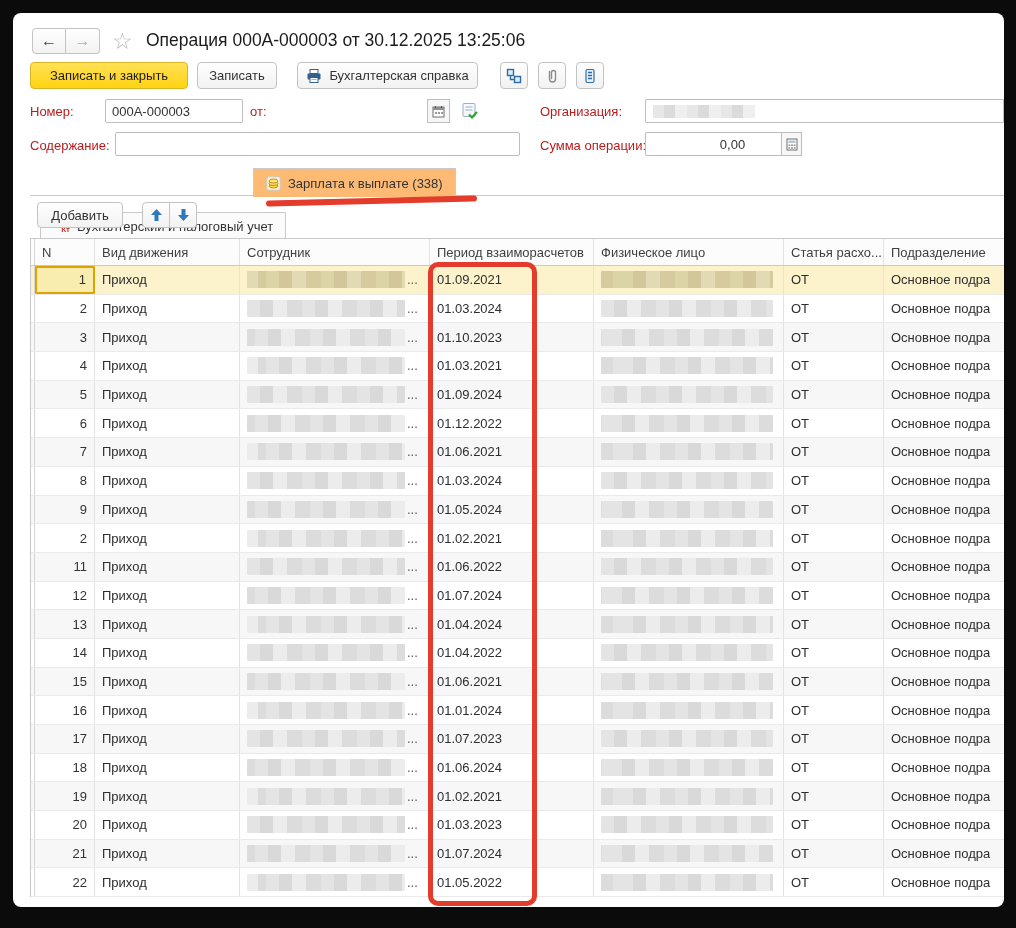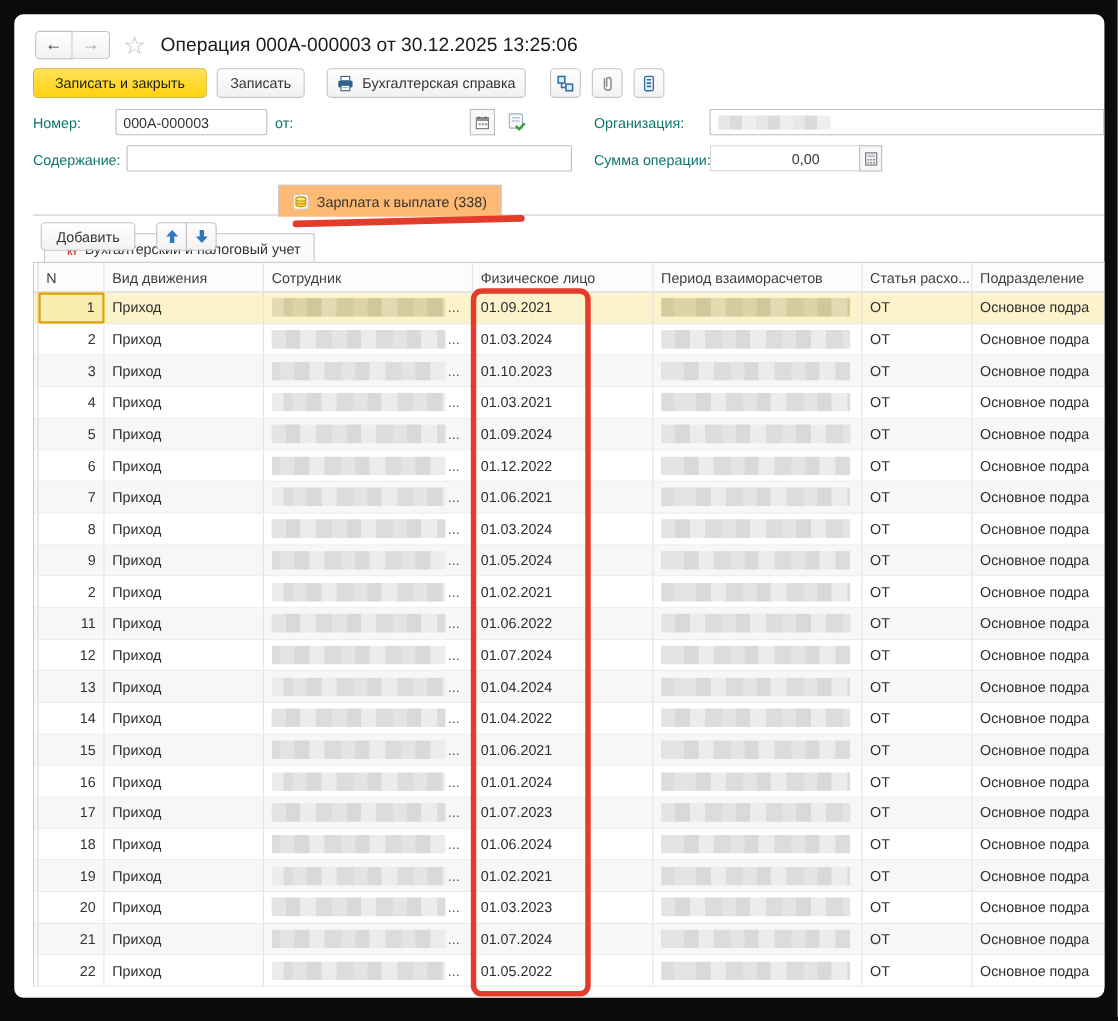--- a/index.html
+++ b/index.html
@@ -17,21 +17,21 @@
                 font-weight:normal; color:#1d1d1d; }
   .navbtn { width:34px; height:26px; font-size:16px; }
   .navbtn.fwd { color:#a9a9a9; border-left:none; border-radius:0 4px 4px 0; }
   .navbtn.back { color:#3c3c3c; border-radius:4px 0 0 4px; }
 
   
   .star { font-size:23px; color:#b9b9b9; line-height:26px; }
   .title { font-size:17.5px; color:#1b1b1b; white-space:nowrap; }
 
   
-  .lbl { position:absolute; font-size:13px; color:#0f766e; white-space:nowrap; }
+  .lbl { position:absolute; font-size:13px; color:#b91c1c; white-space:nowrap; }
   .inp { position:absolute; border:1px solid #bdbdbd; border-radius:2px; background:#fff;
          font-size:13px; color:#333; display:flex; align-items:center; padding:0 6px; }
   .inp.right { justify-content:center;padding-left:44px; }
   .seg { position:absolute; border:1px solid #bdbdbd; background:#f7f7f7;
          display:flex; align-items:center; justify-content:center; }
 
   
   .tabline { position:absolute; left:17px; right:0; top:182px; height:1px; background:#c9c9c9; }
   .tab { position:absolute; top:155px; display:flex; align-items:center; gap:7px;
          font-size:13px; color:#333; border:1px solid #c9c9c9; padding:0 12px;
@@ -209,22 +209,22 @@
       <path d="M6.5 13 L1 7 L4.5 7 L4.5 1 L8.5 1 L8.5 7 L12 7 Z" fill="#2e79bd"></path>
     </svg>
   </div>
 
   <div class="grid-table">
     <div class="trow thead">
       <div class="cell"></div>
       <div class="cell">N</div>
       <div class="cell">Вид движения</div>
       <div class="cell">Сотрудник</div>
+      <div class="cell">Период взаиморасчетов</div>
       <div class="cell">Физическое лицо</div>
-      <div class="cell">Период взаиморасчетов</div>
       <div class="cell">Статья расхо...</div>
       <div class="cell">Подразделение</div>
     </div>
     <div class="tbody">
   <div class="trow selected">
     <div class="cell"></div>
     <div class="cell num">1</div>
     <div class="cell">Приход</div>
     <div class="cell">
       <span class="px emp"></span>

